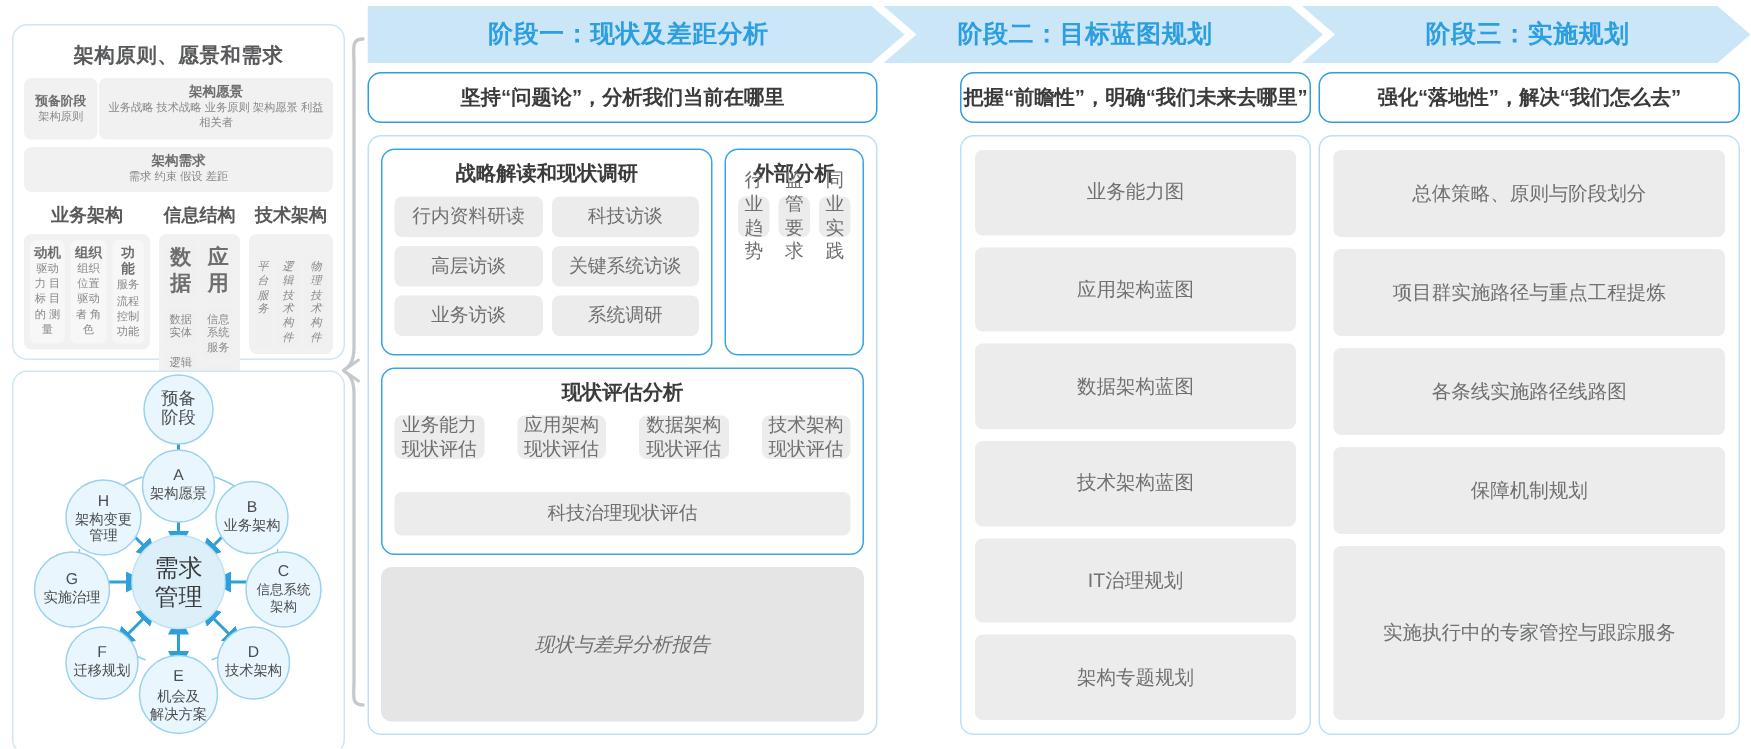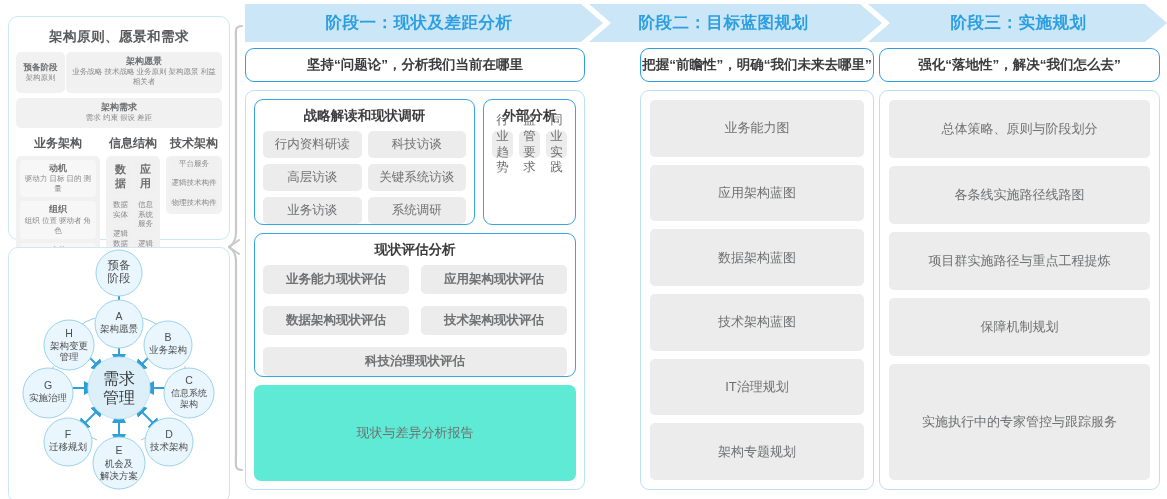--- a/index.html
+++ b/index.html
@@ -55,29 +55,29 @@
 
   
   #arch-cols { display: flex; gap: 6px; margin-bottom: 7px; }
   .arch-col { flex: 1; }
   .arch-col.biz { flex: 0 0 84px; }
   .arch-col.tech { flex: 0 0 56px; }
   .col-head {
     text-align: center; font-size: 12px; font-weight: bold;
     color: #58595b; margin-bottom: 4px;
   }
-  .col-body { background: #f1f1f1; border-radius: 5px; padding: 4px; display:flex; flex-direction:column; gap:4px; }
+  .col-body { background: #f1f1f1; border-radius: 5px; padding: 4px; display:flex; gap:4px; }
   .sub-white { background: #f7f7f7; border-radius: 4px; padding: 3px 2px; }
   .info-two { display: flex; gap: 4px; }
   .info-two > div { flex: 1; display:flex; flex-direction:column; gap:4px; }
   .chip {
     background: #f0f0f0; border-radius: 4px; padding: 3px 1px;
     font-size: 7.5px; color: #8a8a8c; text-align: center; line-height: 1.25;
   }
-  .chip.b { font-weight: bold; color: #6d6e70; font-size: 11px; }
+  .chip.b { font-weight: bold; color: #6d6e70; font-size: 14px; }
 
   
   #realize-row { display: flex; gap: 5px; align-items: stretch; }
   #realize-label {
     flex: 0 0 42px; background:#f1f1f1; border-radius: 5px;
     display: flex; align-items: center; justify-content: center;
     font-size: 11px; font-weight: bold; color: #58595b; line-height: 1.2; text-align:center;
   }
   #realize-row .gbox { flex: 1; padding: 4px 2px; }
 
@@ -113,21 +113,21 @@
     border-radius: 9px;
     background: #ffffff;
   }
 
   
   #p1-body { height: 400px; padding: 8px; display: flex; flex-direction: column; gap: 8px; }
   .sub-card {
     border: 1.4px solid #39a5e2;
     border-radius: 9px;
     background: #ffffff;
-    padding: 7px 8px 0;
+    padding: 7px 8px 12px;
   }
   .sub-title {
     text-align: center; font-size: 13.5px; font-weight: bold;
     color: #3b3b3d; margin-bottom: 6px;
   }
   .tile {
     background: #ececec;
     border-radius: 5px;
     color: #6f7072;
     font-size: 12.5px;
@@ -135,27 +135,27 @@
     text-align: center;
     line-height: 1.25;
   }
   #p1-top { display: flex; gap: 8px; }
   #p1-survey { flex: 1; }
   #p1-survey .tile-grid { display: grid; grid-template-columns: 1fr 1fr; gap: 6px; }
   #p1-survey .tile { height: 27px; }
   #p1-external { flex: 0 0 93px; }
   #p1-external .tile-col { display: flex; flex-direction: row; gap: 6px; }
   #p1-external .tile { height: 27px; }
-  #p1-assess .tile-grid { display: grid; grid-template-columns: 1fr 1fr; gap: 12px; font-weight: bold; }
+  #p1-assess .tile-grid { display: grid; grid-template-columns: 1fr 1fr 1fr 1fr; gap: 22px; }
   #p1-assess .tile { height: 29px; }
   #p1-assess .tile.full { grid-column: 1 / -1; }
   #p1-report {
-    flex: 1; background: #5eead4; border-radius: 7px;
+    flex: 1; background: #e5e5e5; border-radius: 7px;
     display: flex; align-items: center; justify-content: center;
-    font-size: 13px; color: #6f7072;
+    font-size: 13px; color: #6f7072; font-style: italic;
   }
 
   
   .list-body { padding: 9px; display: flex; flex-direction: column; gap: 8px; height: 400px; }
   .list-body .tile { font-size: 13px; }
 </style>
 </head>
 <body>
 
 <div id="root">
@@ -218,21 +218,21 @@
                 <div class="chip">信息系统服务</div>
                 <div class="chip">逻辑应用构件</div>
                 <div class="chip">物理应用构件</div>
               </div>
             </div>
           </div>
         </div>
 
         <div class="arch-col tech">
           <div class="col-head">技术架构</div>
-          <div class="col-body" style="justify-content:center;padding-top:0;">
+          <div class="col-body" style="justify-content:center;padding-top:14px;font-style:italic;">
             <div class="chip">平台服务</div>
             <div class="chip">逻辑技术构件</div>
             <div class="chip">物理技术构件</div>
           </div>
         </div>
       </div>
 
       <div id="realize-row">
         <div id="realize-label">架构实现</div>
         <div class="gbox">
@@ -392,20 +392,20 @@
       <div class="tile" style="flex:1">技术架构蓝图</div>
       <div class="tile" style="flex:1">IT治理规划</div>
       <div class="tile" style="flex:1">架构专题规划</div>
     </div>
   </div>
 
   <div class="phase-col" id="phase3" style="left:879px;width:281px;">
     <div class="tagline">强化“落地性”，解决“我们怎么去”</div>
     <div class="body-card list-body">
       <div class="tile" style="flex:1">总体策略、原则与阶段划分</div>
+      <div class="tile" style="flex:1">项目群实施路径与重点工程提炼</div>
       <div class="tile" style="flex:1">各条线实施路径线路图</div>
-      <div class="tile" style="flex:1">项目群实施路径与重点工程提炼</div>
       <div class="tile" style="flex:1">保障机制规划</div>
       <div class="tile" style="flex:2">实施执行中的专家管控与跟踪服务</div>
     </div>
   </div>
 
 </div>
 
 </body></html>

